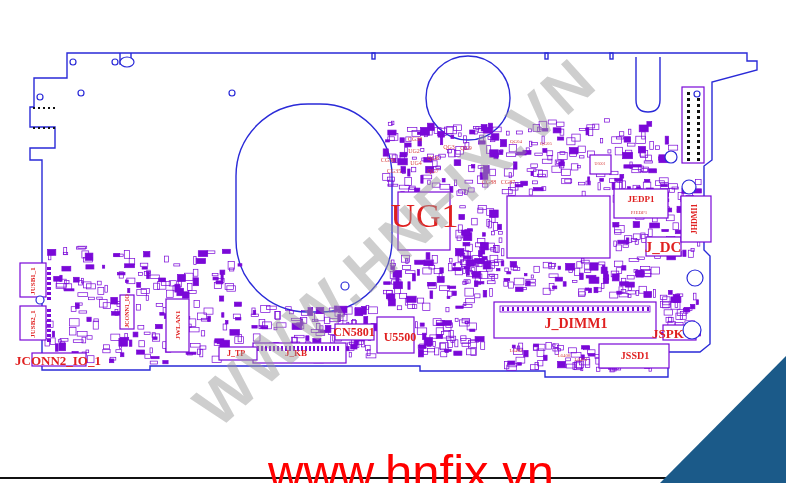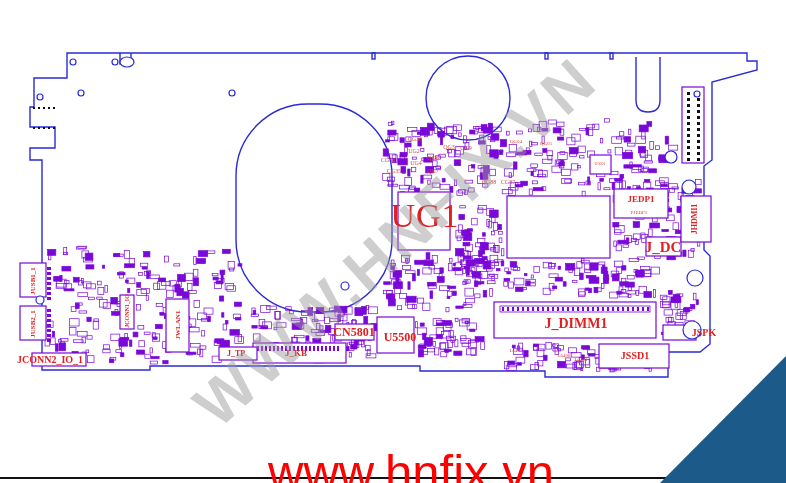--- a/index.html
+++ b/index.html
@@ -1200,22 +1200,22 @@
   <div id="labels-layer">
       <div class="lbl lbl-big" style="left: 425px; top: 216px; font-size: 34px; transform: translate(-50%, -50%);">UG1</div>
       <div class="lbl lbl-med" style="left: 576px; top: 324px; font-size: 14px; transform: translate(-50%, -50%);">J_DIMM1</div>
       <div class="lbl lbl-med" style="left: 635px; top: 356px; font-size: 10px; transform: translate(-50%, -50%); text-align: center;">JSSD1</div>
       <div class="lbl lbl-med" style="left: 400px; top: 337px; font-size: 12px; transform: translate(-50%, -50%);">U5500</div>
       <div class="lbl lbl-med" style="left: 354px; top: 332px; font-size: 12px; transform: translate(-50%, -50%);">CN5801</div>
       <div class="lbl lbl-med" style="left: 641px; top: 199px; font-size: 9px; transform: translate(-50%, -50%);">JEDP1</div>
       <div class="lbl lbl-med" style="left: 663px; top: 247px; font-size: 15px; transform: translate(-50%, -50%);">J_DC</div>
       <div class="lbl lbl-med" style="left: 296px; top: 353px; font-size: 9px; transform: translate(-50%, -50%);">J_KB</div>
       <div class="lbl lbl-med" style="left: 236px; top: 354px; font-size: 8px; transform: translate(-50%, -50%);">J_TP</div>
-      <div class="lbl lbl-med" style="left: 704px; top: 333px; font-size: 10px; transform: translate(-50%, -50%);">JSPK</div>
-      <div class="lbl lbl-med" style="left: 50px; top: 360px; font-size: 10px; transform: translate(-50%, -50%);">JCONN2_IO_1</div>
+      <div class="lbl lbl-med" style="left: 668px; top: 333px; font-size: 13px; transform: translate(-50%, -50%);">JSPK</div>
+      <div class="lbl lbl-med" style="left: 58px; top: 360px; font-size: 13px; transform: translate(-50%, -50%);">JCONN2_IO_1</div>
       <div class="lbl lbl-med" style="left: 695px; top: 219px; font-size: 8px; transform: translate(-50%, -50%) rotate(-90deg);">JHDMI1</div>
       <div class="lbl lbl-med" style="left: 178px; top: 325px; font-size: 7px; transform: translate(-50%, -50%) rotate(-90deg);">JWLAN1</div>
       <div class="lbl lbl-med" style="left: 33px; top: 281px; font-size: 7px; transform: translate(-50%, -50%) rotate(-90deg);">JUSB1_1</div>
       <div class="lbl lbl-med" style="left: 33px; top: 324px; font-size: 7px; transform: translate(-50%, -50%) rotate(-90deg);">JUSB2_1</div>
       <div class="lbl lbl-med" style="left: 127px; top: 311px; font-size: 6px; transform: translate(-50%, -50%) rotate(-90deg);">JCONN1_IO</div>
       <div class="lbl lbl-small" style="left: 415px; top: 139px; font-size: 6px; transform: translate(-50%, -50%);">CG38</div>
       <div class="lbl lbl-small" style="left: 414px; top: 151px; font-size: 6px; transform: translate(-50%, -50%);">UG2</div>
       <div class="lbl lbl-small" style="left: 416px; top: 163px; font-size: 6px; transform: translate(-50%, -50%);">UG4</div>
       <div class="lbl lbl-small" style="left: 449px; top: 147px; font-size: 6px; transform: translate(-50%, -50%);">QG3</div>
       <div class="lbl lbl-small" style="left: 466px; top: 148px; font-size: 6px; transform: translate(-50%, -50%);">QG9</div>

